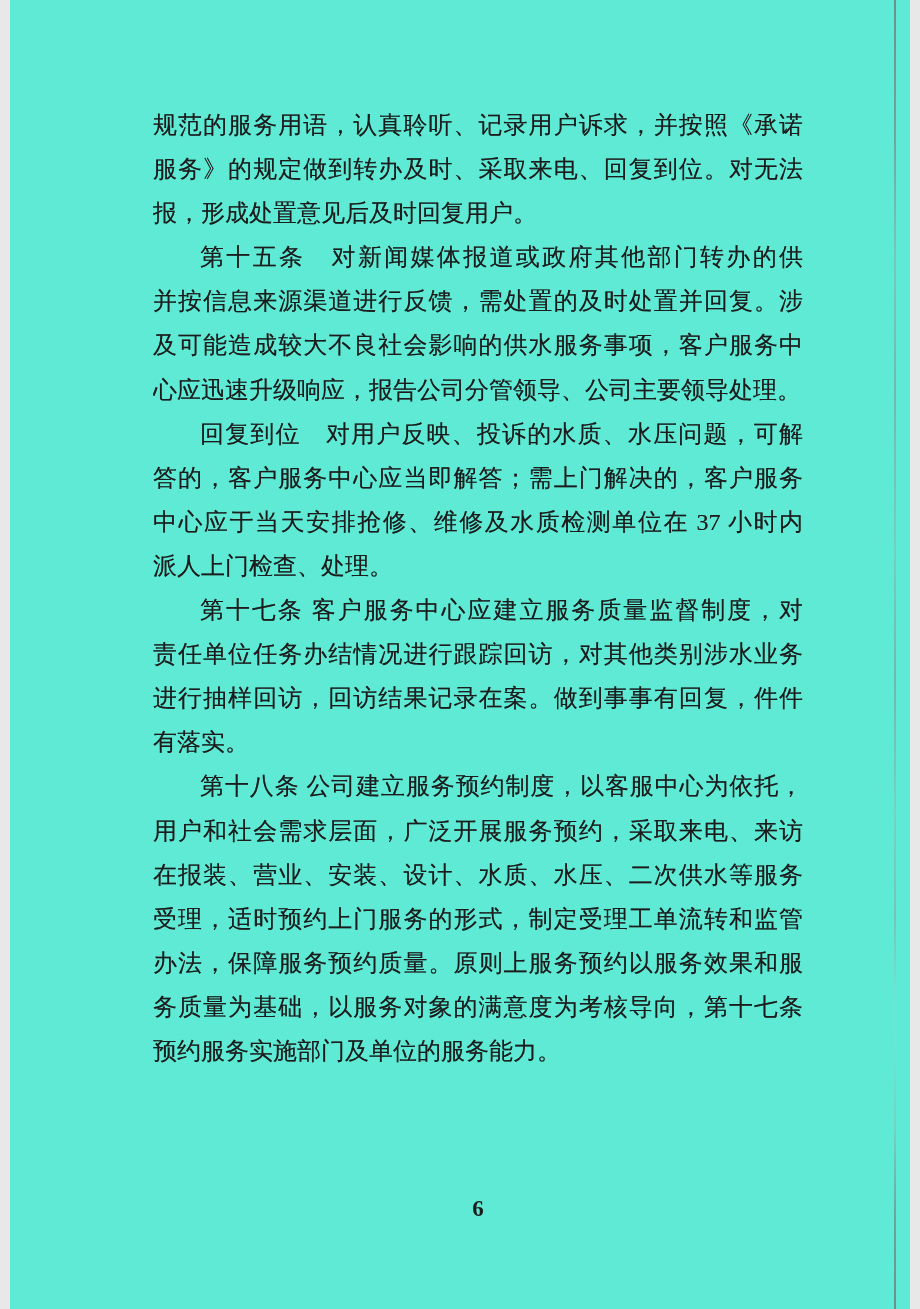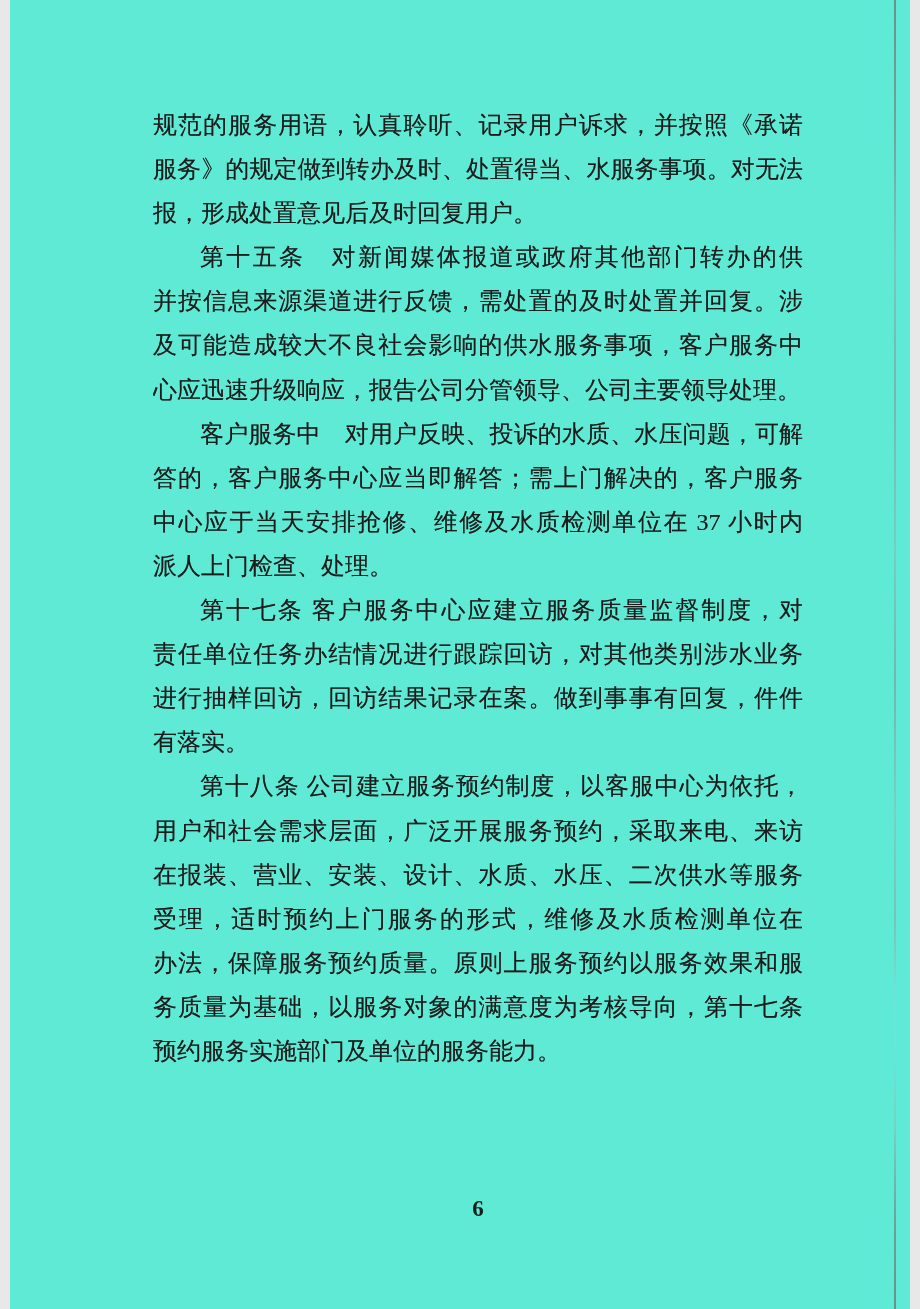--- a/index.html
+++ b/index.html
@@ -73,46 +73,46 @@
       rgba(105,105,105,0.68) 100%);
   }
 </style>
 </head>
 <body>
 
 <div class="page">
   <div class="text-block" id="doc-body">
       <div class="paragraph">
         <div class="line">规范的服务用语，认真聆听、记录用户诉求，并按照《承诺</div>
-        <div class="line">服务》的规定做到转办及时、处置得当、水服务事项。对无法</div>
+        <div class="line">服务》的规定做到转办及时、采取来电、回复到位。对无法</div>
         <div class="line last">报，形成处置意见后及时回复用户。</div>
       </div>
       <div class="paragraph">
         <div class="line indent"><span class="lead">第十五条</span>　对新闻媒体报道或政府其他部门转办的供</div>
         <div class="line">并按信息来源渠道进行反馈，需处置的及时处置并回复。涉</div>
         <div class="line">及可能造成较大不良社会影响的供水服务事项，客户服务中</div>
         <div class="line last">心应迅速升级响应，报告公司分管领导、公司主要领导处理。</div>
       </div>
       <div class="paragraph">
-        <div class="line indent"><span class="lead">客户服务中</span>　对用户反映、投诉的水质、水压问题，可解</div>
+        <div class="line indent"><span class="lead">回复到位</span>　对用户反映、投诉的水质、水压问题，可解</div>
         <div class="line">答的，客户服务中心应当即解答；需上门解决的，客户服务</div>
         <div class="line">中心应于当天安排抢修、维修及水质检测单位在 37 小时内</div>
         <div class="line last">派人上门检查、处理。</div>
       </div>
       <div class="paragraph">
         <div class="line indent"><span class="lead">第十七条</span> 客户服务中心应建立服务质量监督制度，对</div>
         <div class="line">责任单位任务办结情况进行跟踪回访，对其他类别涉水业务</div>
         <div class="line">进行抽样回访，回访结果记录在案。做到事事有回复，件件</div>
         <div class="line last">有落实。</div>
       </div>
       <div class="paragraph">
         <div class="line indent"><span class="lead">第十八条</span> 公司建立服务预约制度，以客服中心为依托，</div>
         <div class="line">用户和社会需求层面，广泛开展服务预约，采取来电、来访</div>
         <div class="line">在报装、营业、安装、设计、水质、水压、二次供水等服务</div>
-        <div class="line">受理，适时预约上门服务的形式，维修及水质检测单位在</div>
+        <div class="line">受理，适时预约上门服务的形式，制定受理工单流转和监管</div>
         <div class="line">办法，保障服务预约质量。原则上服务预约以服务效果和服</div>
         <div class="line">务质量为基础，以服务对象的满意度为考核导向，第十七条</div>
         <div class="line last">预约服务实施部门及单位的服务能力。</div>
       </div>
     </div>
   <div class="footer">
     <span class="pagenum">6</span>
   </div>
   <div class="scan-line"></div>
 </div>

